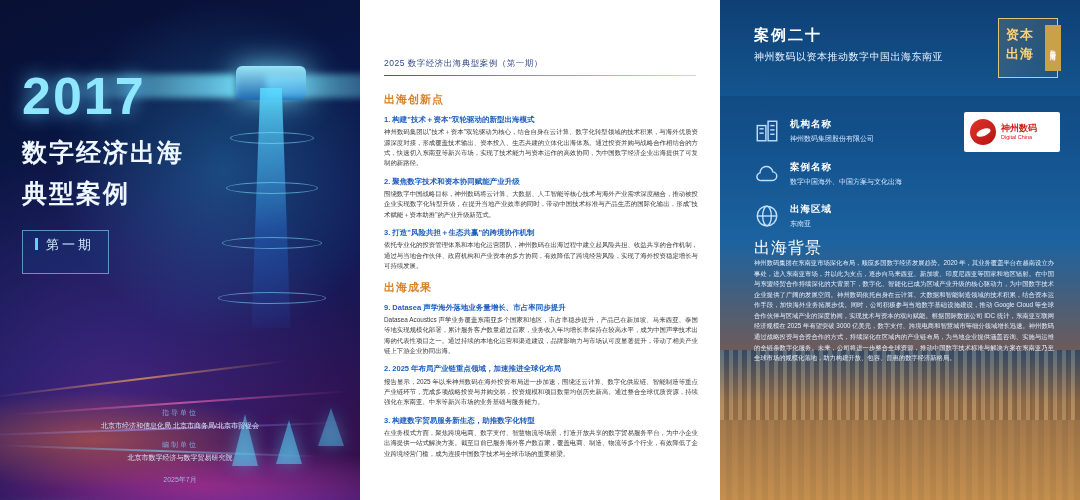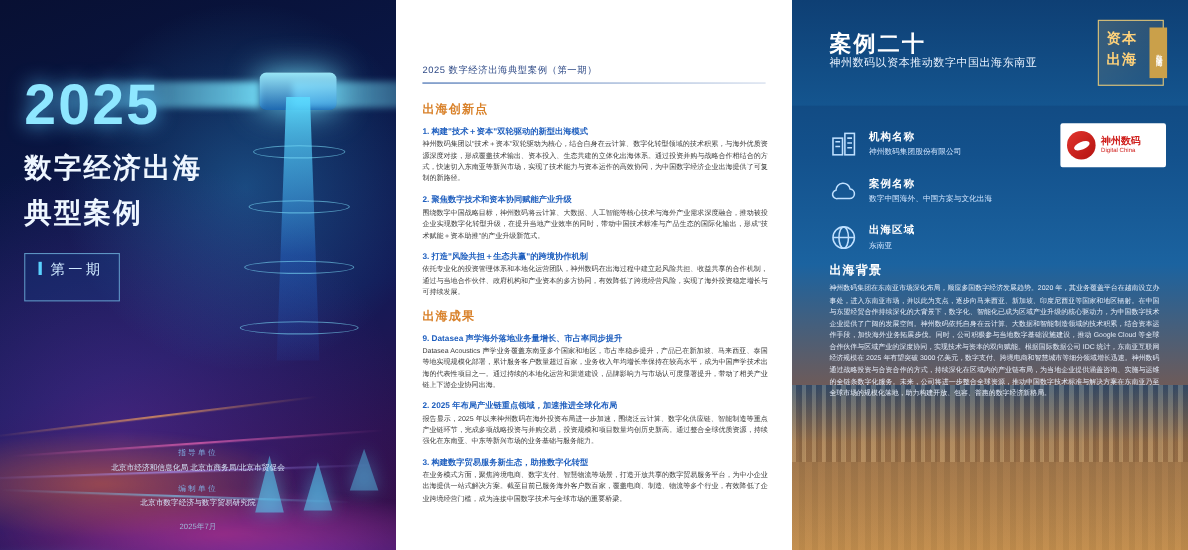--- a/index.html
+++ b/index.html
@@ -62,42 +62,42 @@
   .right{position:relative;width:360px;height:500px;overflow:hidden;
     background:linear-gradient(180deg,#0f3f72 0%,#13518c 28%,#1b63a0 48%,#6d5b5a 70%,#b07a4e 83%,#d99a53 93%,#e8b168 100%);}
   .right .photo{position:absolute;left:0;right:0;bottom:0;height:150px;
     background:
       linear-gradient(180deg,rgba(25,70,120,.85) 0%,rgba(120,90,70,.25) 35%,rgba(210,150,80,.15) 100%),
       repeating-linear-gradient(90deg, rgba(180,130,80,.35) 0 6px, rgba(140,100,60,.30) 6px 12px),
       linear-gradient(180deg,#8d6a4a,#c9954f);}
   .right .photo:after{content:"";position:absolute;left:0;right:0;top:0;height:70px;
     background:repeating-linear-gradient(90deg,rgba(255,225,170,.22) 0 4px,rgba(90,60,40,.18) 4px 9px);}
   .right .topbar{position:absolute;left:0;right:0;top:0;height:96px;background:linear-gradient(180deg,#0e3f74,#14558f);}
-  .case-no{position:absolute;left:34px;top:26px;color:#ffffff;font-size:20px;font-weight:bold;letter-spacing:2px;}
+  .case-no{position:absolute;left:34px;top:26px;color:#ffffff;font-size:15px;font-weight:bold;letter-spacing:2px;}
   .case-title{position:absolute;left:34px;top:50px;color:#e8f2ff;font-size:10px;letter-spacing:.5px;}
   .stamp{position:absolute;right:22px;top:18px;width:58px;height:58px;border:1px solid rgba(255,215,120,.85);
     background:linear-gradient(135deg,rgba(255,205,110,.18),rgba(255,180,60,.05));}
   .stamp .t1{position:absolute;left:7px;top:7px;color:#ffd27a;font-size:13px;font-weight:bold;letter-spacing:1px;}
   .stamp .t2{position:absolute;left:7px;top:26px;color:#ffd27a;font-size:13px;font-weight:bold;letter-spacing:1px;}
   .stamp .rot{position:absolute;right:-4px;top:6px;width:16px;height:46px;background:#caa04a;color:#fff;font-size:6px;
     writing-mode:vertical-rl;text-align:center;line-height:16px;letter-spacing:1px;}
   .logo-box{position:absolute;right:20px;top:112px;width:96px;height:40px;background:#fff;border-radius:2px;
     display:flex;align-items:center;gap:5px;padding:0 6px;box-sizing:border-box;}
   .logo-mark{width:26px;height:26px;border-radius:50%;background:linear-gradient(135deg,#e2342d,#b3120f);
     position:relative;flex:0 0 auto;}
   .logo-mark:after{content:"";position:absolute;left:6px;top:10px;width:15px;height:7px;border-radius:50%;
     background:#fff;transform:rotate(-22deg);}
   .logo-txt .cn{font-size:9px;color:#cf1d1a;font-weight:bold;line-height:1.1;}
   .logo-txt .en{font-size:5.5px;color:#cf1d1a;line-height:1.2;}
   .info{position:absolute;left:34px;top:118px;width:210px;}
   .info-row{display:flex;align-items:center;gap:10px;margin-bottom:16px;}
   .info-ico{width:26px;height:26px;flex:0 0 auto;color:#bfe0ff;}
   .info-lbl{color:#ffffff;font-size:9.5px;font-weight:bold;letter-spacing:1px;margin-bottom:3px;}
   .info-val{color:#cfe4ff;font-size:7px;line-height:1.5;}
-  .bg-h{position:absolute;left:34px;top:238px;color:#ffffff;font-size:11px;font-weight:bold;letter-spacing:1px;}
+  .bg-h{position:absolute;left:34px;top:238px;color:#ffffff;font-size:16px;font-weight:normal;letter-spacing:1px;}
   .bg-body{position:absolute;left:34px;right:26px;top:258px;color:#e7eefb;font-size:6.3px;line-height:1.68;text-align:justify;}
 </style>
 </head>
 <body>
 
 <div class="page">
 
   <div class="cover">
     <div class="glow-streaks"></div>
 
@@ -121,21 +121,21 @@
         <div class="sail"></div>
       </div>
     <div class="boat" style="left:276px;bottom:80px;">
         <div class="sail" style="border-bottom-width:44px;"></div>
       </div>
     <div class="boat" style="left:318px;bottom:92px;">
         <div class="sail" style="border-bottom-width:38px;opacity:.8;"></div>
       </div>
 
     <div class="cover-title">
-      <div class="cover-year">2025</div>
+      <div class="cover-year">2017</div>
       <div class="cover-line1">数字经济出海</div>
       <div class="cover-line2">典型案例</div>
       <div class="cover-badge">
         <span class="bar"></span><span>第一期</span>
       </div>
     </div>
 
     <div class="cover-foot">
       <div class="lbl">指导单位</div>
       <div class="org">北京市经济和信息化局    北京市商务局/北京市贸促会</div>

